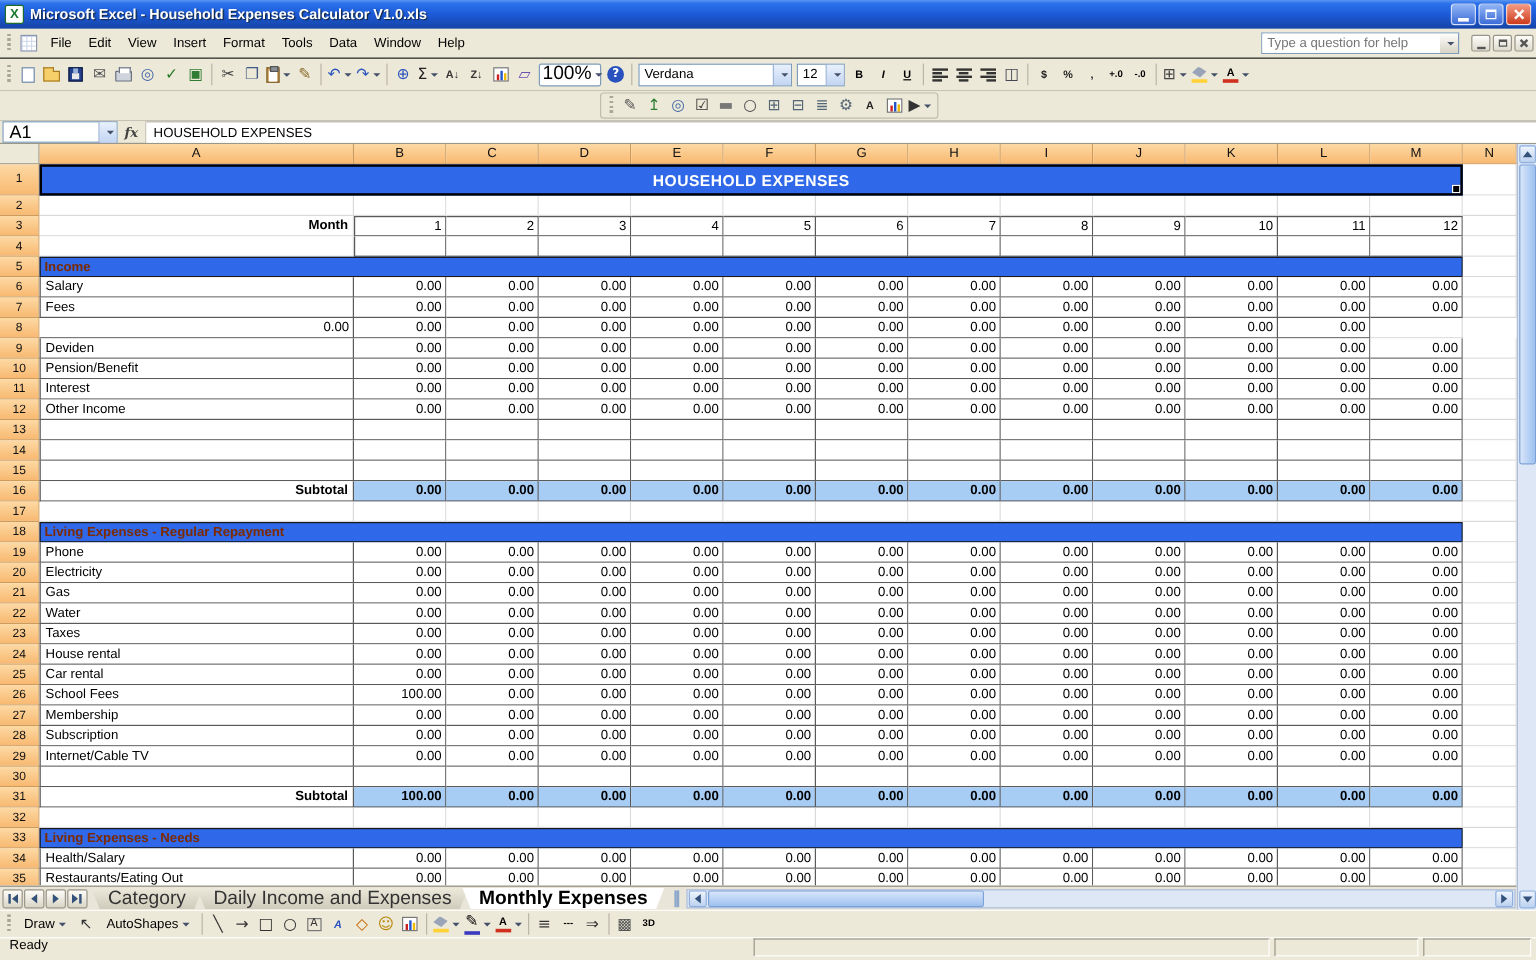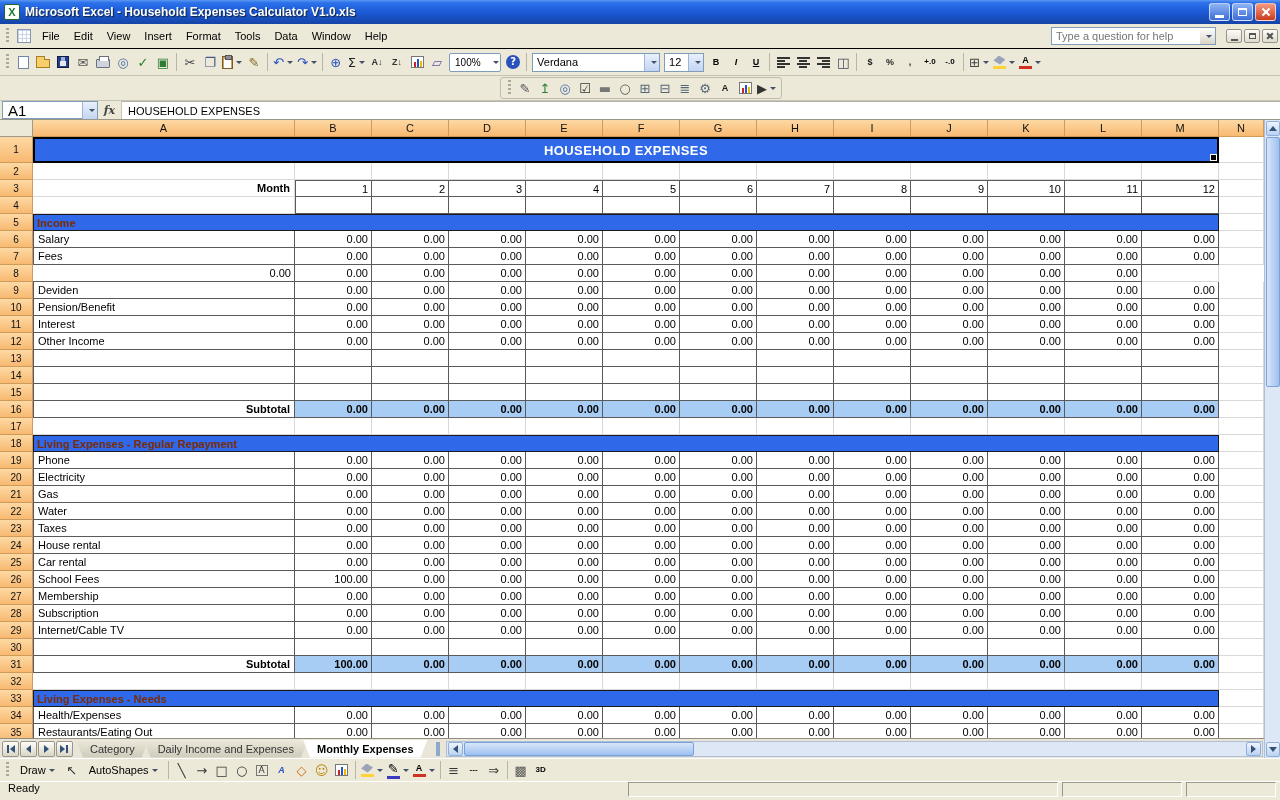--- a/index.html
+++ b/index.html
@@ -53,21 +53,21 @@
   .glyph.badge{border-radius:50%;width:14px;height:14px;display:flex;align-items:center;justify-content:center;font-size:10px;font-weight:700}
   .cbar{width:13px;height:3px;margin-top:1px}
   .tsep{width:1px;height:18px;background:#b9b5a9;margin:0 3px;flex:none}
   .css-dd{width:0;height:0;border-left:3px solid transparent;border-right:3px solid transparent;border-top:3px solid #44506a;margin-left:3px}
   .combo{display:flex;align-items:center;background:#fff;border:1px solid #7f9db9;height:19px;font-size:11px;margin:0 2px}
   .combo .cval{padding:0 4px;flex:1;white-space:nowrap;overflow:hidden}
   .combo-btn{width:15px;height:17px;display:flex;align-items:center;justify-content:center;background:linear-gradient(#e8f0fc,#c2d5f2);border-left:1px solid #9cb5d8}
   .combo.font{width:128px}
   .combo.size{width:40px}
   .zoombox{display:flex;align-items:center;background:#fff;border:1px solid #7f9db9;height:19px;width:52px;margin:0 2px}
-  .zoomtxt{flex:1;padding-left:4px;font-size:10px}
+  .zoomtxt{flex:1;padding-left:4px;font-size:16px}
 
   
   .shape{display:inline-block;position:relative}
   .sh-doc{width:11px;height:13px;background:#fff;border:1px solid #6e87a8}
   .sh-folder{width:14px;height:9px;background:#f7cf6a;border:1px solid #a87c22;margin-top:3px}
   .sh-folder::before{content:"";position:absolute;top:-4px;left:-1px;width:7px;height:3px;background:#f7cf6a;border:1px solid #a87c22;border-bottom:none}
   .sh-disk{width:12px;height:12px;background:#23408f;border:1px solid #101c40}
   .sh-disk::before{content:"";position:absolute;left:2px;bottom:1px;width:6px;height:5px;background:#e8e8e8}
   .sh-disk::after{content:"";position:absolute;left:3px;top:0;width:4px;height:4px;background:#9bb0d8}
   .sh-printer{width:14px;height:9px;background:#cfd4dc;border:1px solid #6a7282;margin-top:3px;border-radius:1px}
@@ -130,21 +130,21 @@
   .tri-down{width:0;height:0;border-left:4px solid transparent;border-right:4px solid transparent;border-top:5px solid #33527a}
   .tri-left{width:0;height:0;border-top:4px solid transparent;border-bottom:4px solid transparent;border-right:5px solid #33527a}
   .tri-right{width:0;height:0;border-top:4px solid transparent;border-bottom:4px solid transparent;border-left:5px solid #33527a}
   .endbar{width:2px;height:8px;background:#33527a;margin:0 1px}
 
   
   .tabbar{position:absolute;left:0;bottom:0;width:1264px;height:20px;display:flex;align-items:center;
     background:#e9e5d8;border-top:1px solid #928f82;padding-left:1px}
   .tnav{width:17px;height:16px;margin:1px 0 1px 1px;background:linear-gradient(#fefdf9,#d9d5c6);border:1px solid #9a968a;border-radius:2px;
     display:flex;align-items:center;justify-content:center}
-  .sheettab{height:18px;display:flex;align-items:center;padding:0 14px;font-size:11px;margin-left:-5px;
+  .sheettab{height:18px;display:flex;align-items:center;padding:0 14px;font-size:16px;margin-left:-5px;
     background:linear-gradient(#ece8da,#cfcbbb);color:#333;clip-path:polygon(0 0,100% 0,calc(100% - 7px) 100%,7px 100%)}
   .sheettab.active{background:#fff;font-weight:700;color:#000;z-index:2}
   .tabsplit{width:4px;height:14px;border-left:2px solid #8ea8cc;border-right:2px solid #8ea8cc;margin:0 4px 0 8px}
   .hscroll{flex:1;height:16px;display:flex;align-items:center;background:#dde7f6;border:1px solid #b0bed6;margin:1px 1px 1px 2px}
   .hbtn{width:15px;height:14px;margin:0 1px;background:linear-gradient(#eef4fd,#bcd2f0);border:1px solid #8fb0dd;border-radius:2px;
     display:flex;align-items:center;justify-content:center;flex:none}
   .hthumb{width:230px;height:14px;background:linear-gradient(#d7e5fa,#9ec1ef);border:1px solid #7aa1d8;border-radius:2px;flex:none}
   .htrack{flex:1}
 
   
@@ -1041,21 +1041,21 @@
           <div class="cell"></div>
           <div class="cell"></div>
         </div>
         <div class="grid-row">
           <div class="rh">33</div>
           <div class="banner bsect">Living Expenses - Needs</div>
           <div class="cell"></div>
         </div>
         <div class="grid-row">
           <div class="rh">34</div>
-          <div class="cell lbl dark bl">Health/Expenses</div>
+          <div class="cell lbl dark bl">Health/Salary</div>
           <div class="cell num dark">0.00</div>
           <div class="cell num dark">0.00</div>
           <div class="cell num dark">0.00</div>
           <div class="cell num dark">0.00</div>
           <div class="cell num dark">0.00</div>
           <div class="cell num dark">0.00</div>
           <div class="cell num dark">0.00</div>
           <div class="cell num dark">0.00</div>
           <div class="cell num dark">0.00</div>
           <div class="cell num dark">0.00</div>

